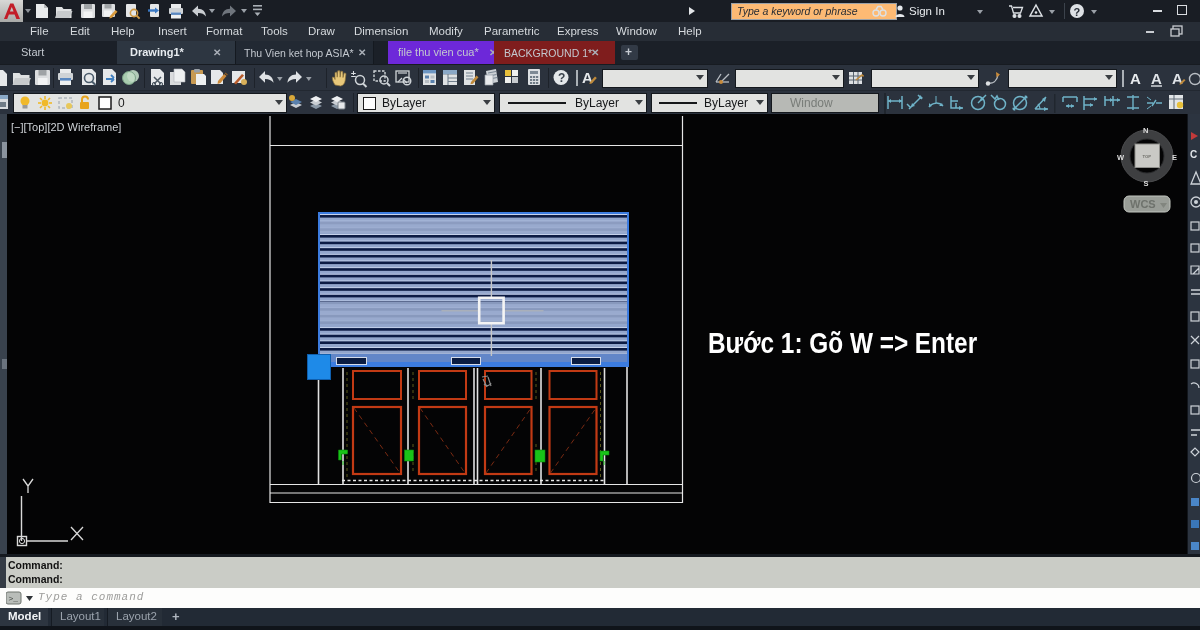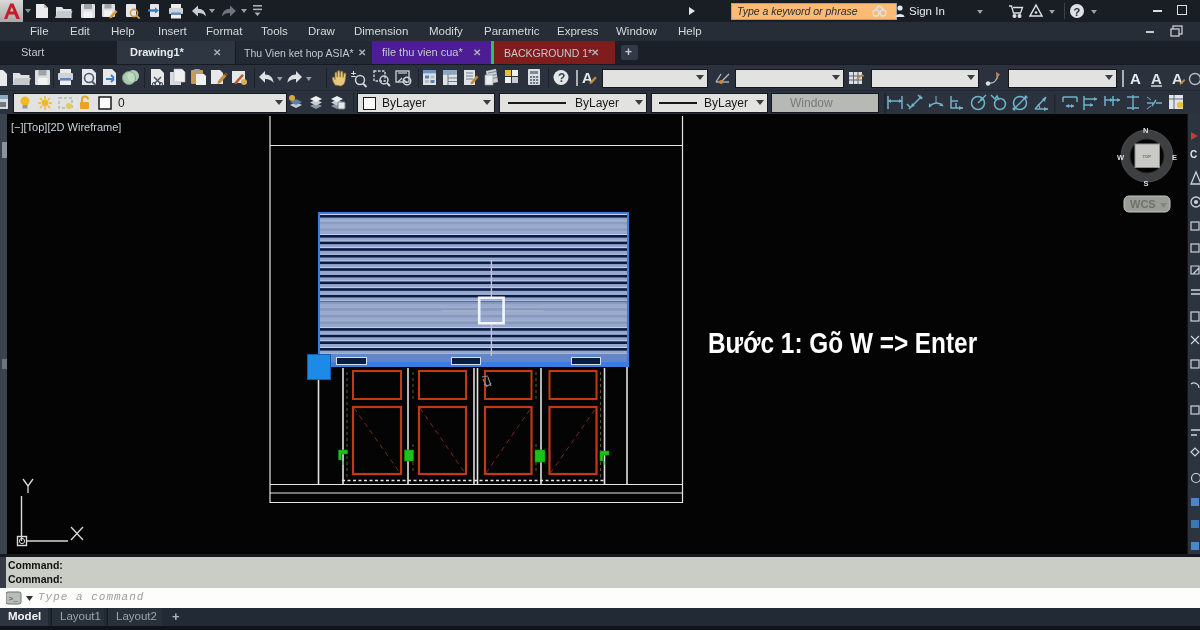--- a/index.html
+++ b/index.html
@@ -164,21 +164,21 @@
 <div class="bar abs" id="tabbar">
   <div class="abs tabtx" style="left:21px;top:5px;">Start</div>
   <div class="abs" style="left:117px;top:0;width:118px;height:23px;background:#2d3641;border-right:1px solid #141920;">
     <span class="tabtx" style="position:absolute;left:13px;top:5px;color:#e8ecf0;font-weight:bold;">Drawing1*</span>
     <span class="x" style="position:absolute;left:96px;top:6px;">✕</span>
   </div>
   <div class="abs" style="left:236px;top:0;width:137px;height:23px;background:#222933;border-right:1px solid #141920;">
     <span class="tabtx" style="position:absolute;left:8px;top:6px;font-size:10.5px;">Thu Vien ket hop ASIA*</span>
     <span class="x" style="position:absolute;left:122px;top:6px;">✕</span>
   </div>
-  <div class="abs" style="left:372px;top:0;width:119px;height:23px;background:#4c1d95;border-right:3px solid #22c55e;">
+  <div class="abs" style="left:388px;top:0;width:119px;height:23px;background:#6d28d9;border-right:3px solid #22c55e;">
     <span class="tabtx" style="position:absolute;left:10px;top:5px;">file thu vien cua*</span>
     <span class="x" style="position:absolute;left:101px;top:6px;">✕</span>
   </div>
   <div class="abs" style="left:494px;top:0;width:121px;height:23px;background:#7f1d1d;">
     <span class="tabtx" style="position:absolute;left:10px;top:6px;font-size:10.5px;">BACKGROUND 1*</span>
     <span class="x" style="position:absolute;left:97px;top:6px;">✕</span>
   </div>
   <div class="abs" style="left:621px;top:4px;width:17px;height:15px;background:#323a46;border-radius:2px;">
     <span style="position:absolute;left:4px;top:0px;color:#c6cbd2;font-size:12px;font-weight:bold;">+</span>
   </div>

